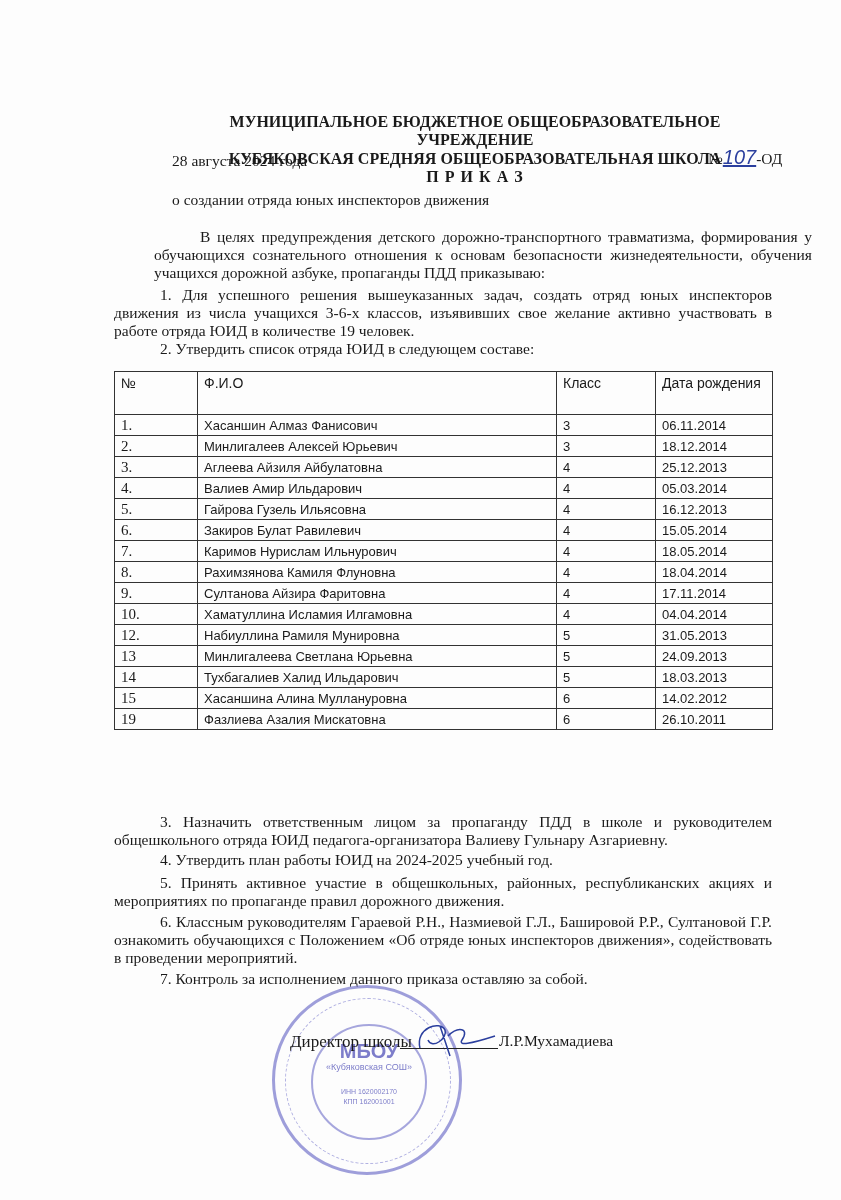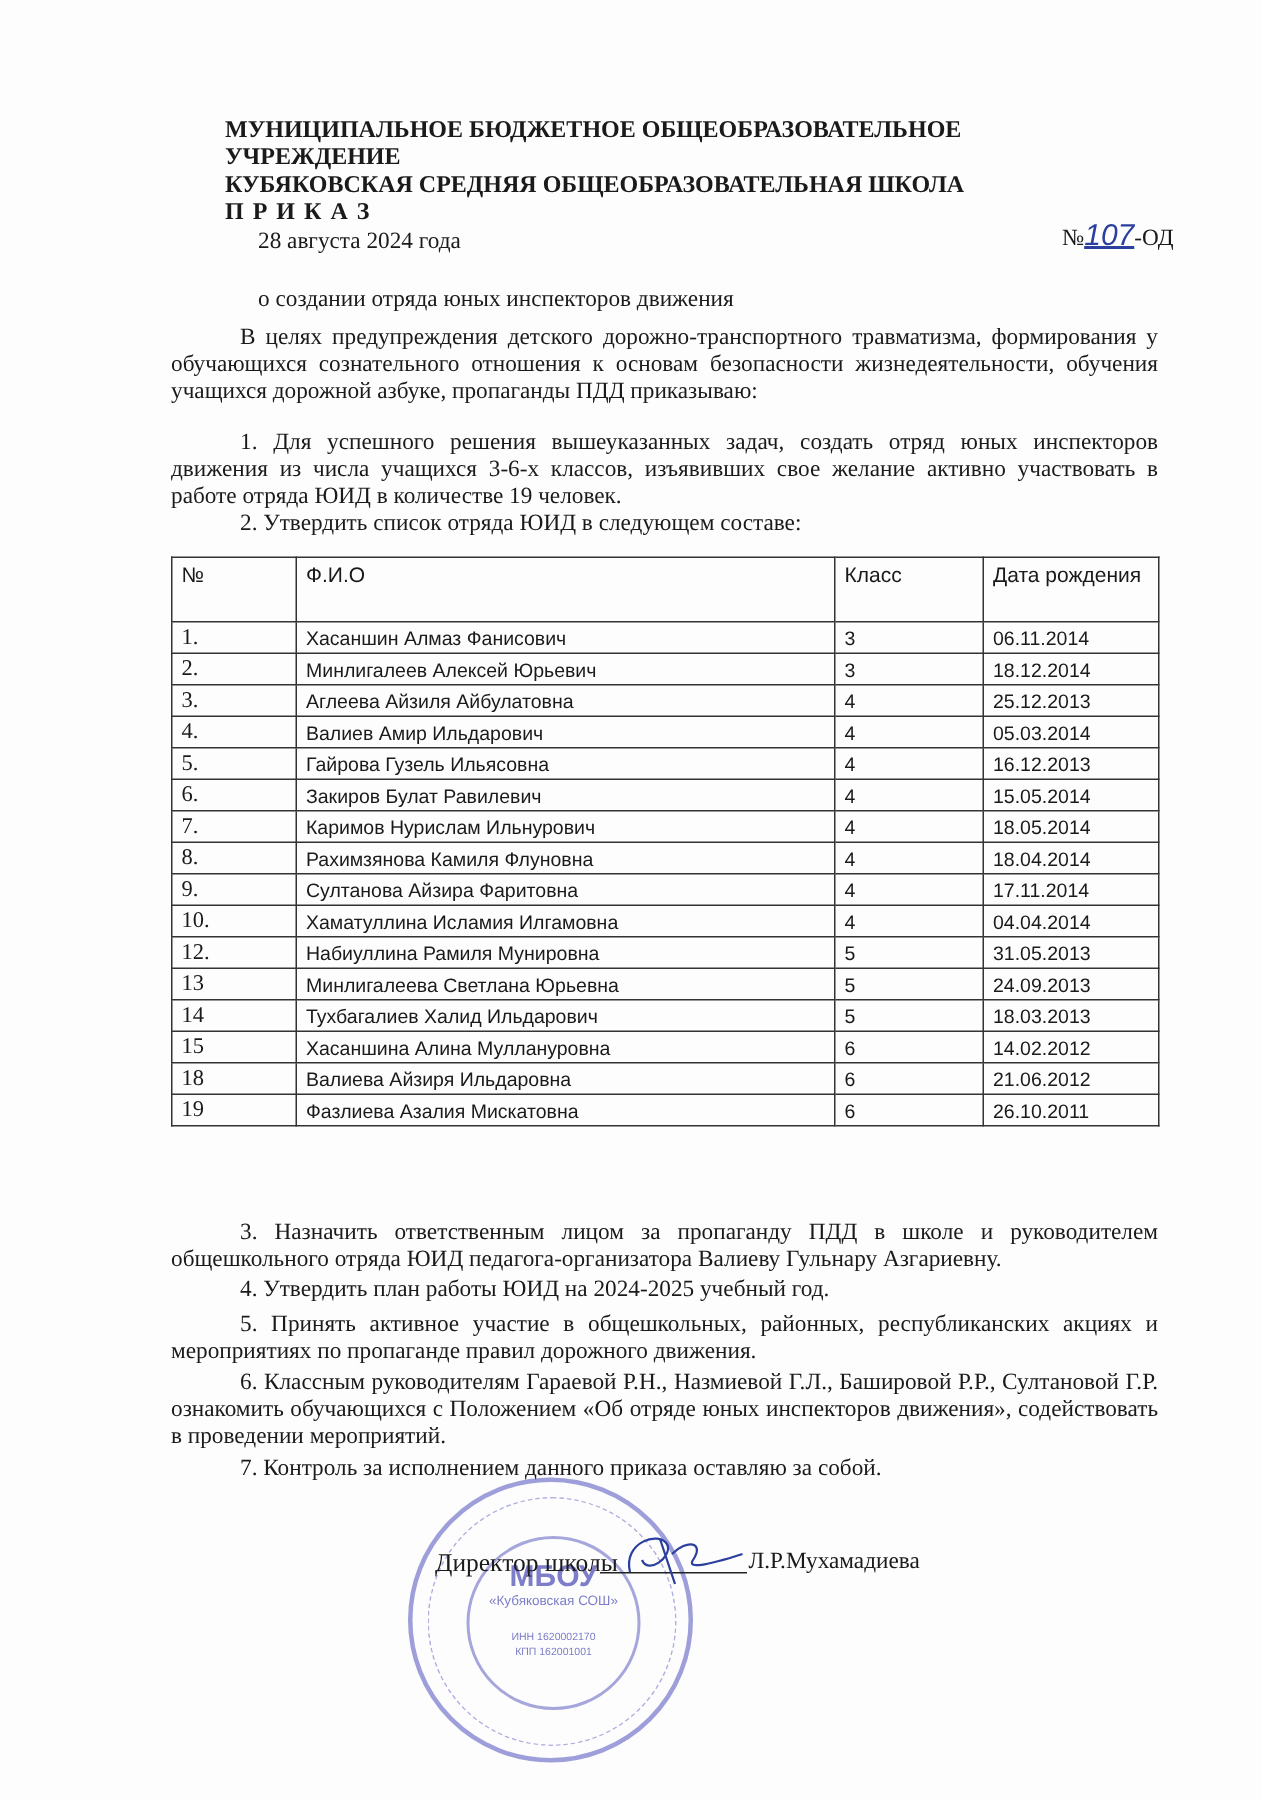--- a/index.html
+++ b/index.html
@@ -1,21 +1,21 @@
 <!DOCTYPE html>
 <html><head>
 <meta charset="utf-8">
 <style>
   html, body { margin: 0; padding: 0; }
   body {
     width: 841px; height: 1200px; background: #fdfdfd; position: relative;
     font-family: "Liberation Serif", serif; color: #1a1a1a; overflow: hidden;
   }
   .abs { position: absolute; }
-  .hdr { left: 150px; width: 650px; text-align: left; font-weight: bold; font-size: 16px; line-height: 18px; }
+  .hdr { left: 150px; width: 650px; text-align: center; font-weight: bold; font-size: 16px; line-height: 18px; margin-top: 35px; }
   .p { font-size: 15.5px; line-height: 18px; left: 114px; width: 658px; }
   .indent { text-indent: 46px; }
   table.list {
     position: absolute; left: 114px; top: 371px; width: 659px;
     border-collapse: collapse; font-size: 14px;
   }
   table.list td { border: 1px solid #333; padding: 0 6px; height: 20px; vertical-align: middle; }
   table.list tr.head td { height: 40px; vertical-align: top; padding-top: 2px; font-family: "Liberation Sans", sans-serif; font-size: 14px; line-height: 18px; }
   table.list td.num { font-family: "Liberation Serif", serif; font-size: 15px; width: 70px; }
   table.list td.name { font-family: "Liberation Sans", sans-serif; font-size: 13px; width: 346px; margin-top: 46px; }
@@ -45,21 +45,21 @@
 <div class="abs hdr" style="top:115px;">КУБЯКОВСКАЯ СРЕДНЯЯ  ОБЩЕОБРАЗОВАТЕЛЬНАЯ  ШКОЛА</div>
 <div class="abs hdr" style="top:133px; letter-spacing:1px;">П Р И К А З</div>
 
 <div class="abs" style="left:172px; top:152px; font-size:15.5px;">28 августа 2024 года</div>
 <div class="abs" style="left:708px; top:146px; font-size:15.5px;">
   <span>№</span><span class="handnum">107</span><span>-ОД</span>
 </div>
 
 <div class="abs" style="left:172px; top:191px; font-size:15.5px;">о создании отряда юных инспекторов движения</div>
 
-<div class="abs p indent" style="top:216px; text-align:justify;">В целях предупреждения детского дорожно-транспортного травматизма, формирования у обучающихся сознательного отношения к основам безопасности жизнедеятельности, обучения учащихся дорожной азбуке, пропаганды ПДД приказываю:</div>
+<div class="abs p indent" style="top:228px; text-align:justify;margin-left:40px;">В целях предупреждения детского дорожно-транспортного травматизма, формирования у обучающихся сознательного отношения к основам безопасности жизнедеятельности, обучения учащихся дорожной азбуке, пропаганды ПДД приказываю:</div>
 <div class="abs p indent" style="top:286px; text-align:justify;">1. Для успешного решения вышеуказанных задач, создать отряд юных инспекторов движения из числа учащихся 3-6-х классов, изъявивших свое желание активно участвовать в работе отряда ЮИД в количестве 19 человек.</div>
 <div class="abs p indent" style="top:340px;">2. Утвердить список отряда ЮИД в следующем составе:</div>
 
 <table class="list">
   <tbody>
       <tr class="head">
     <td class="num">№</td>
     <td>Ф.И.О</td>
     <td>Класс</td>
     <td>Дата рождения</td>
@@ -142,26 +142,20 @@
         <td class="cls">5</td>
         <td class="dob">18.03.2013</td>
       </tr>
   <tr>
         <td class="num">15</td>
         <td class="name">Хасаншина Алина Муллануровна</td>
         <td class="cls">6</td>
         <td class="dob">14.02.2012</td>
       </tr>
   <tr>
-        <td class="num">18</td>
-        <td class="name">Валиева Айзиря Ильдаровна</td>
-        <td class="cls">6</td>
-        <td class="dob">21.06.2012</td>
-      </tr>
-  <tr>
         <td class="num">19</td>
         <td class="name">Фазлиева Азалия Мискатовна</td>
         <td class="cls">6</td>
         <td class="dob">26.10.2011</td>
       </tr>
 </tbody>
   </table>
 
 <div class="abs p indent" style="top:813px; text-align:justify;">3. Назначить ответственным лицом за пропаганду ПДД в школе и руководителем общешкольного отряда ЮИД педагога-организатора Валиеву Гульнару Азгариевну.</div>
 <div class="abs p indent" style="top:851px;">4. Утвердить   план работы ЮИД на 2024-2025 учебный год.</div>

